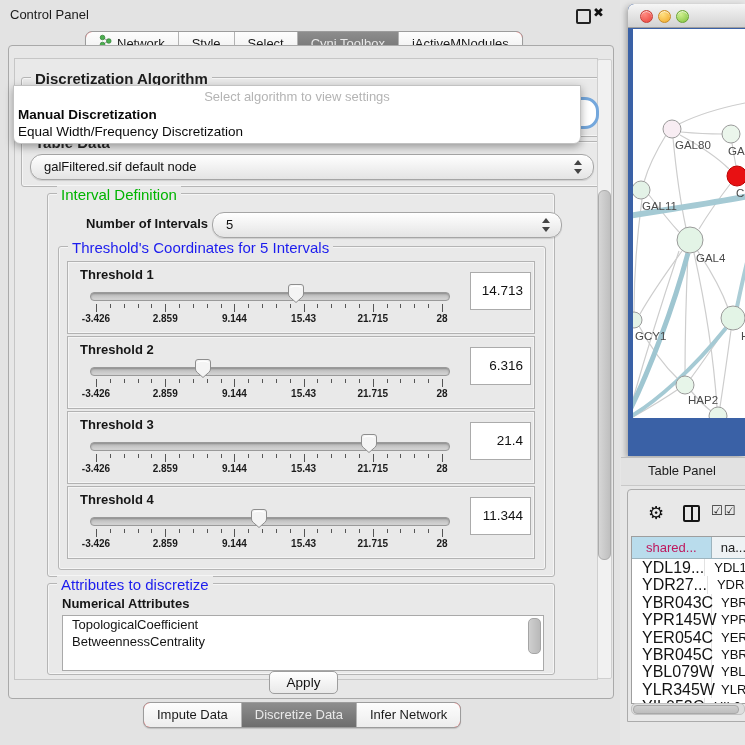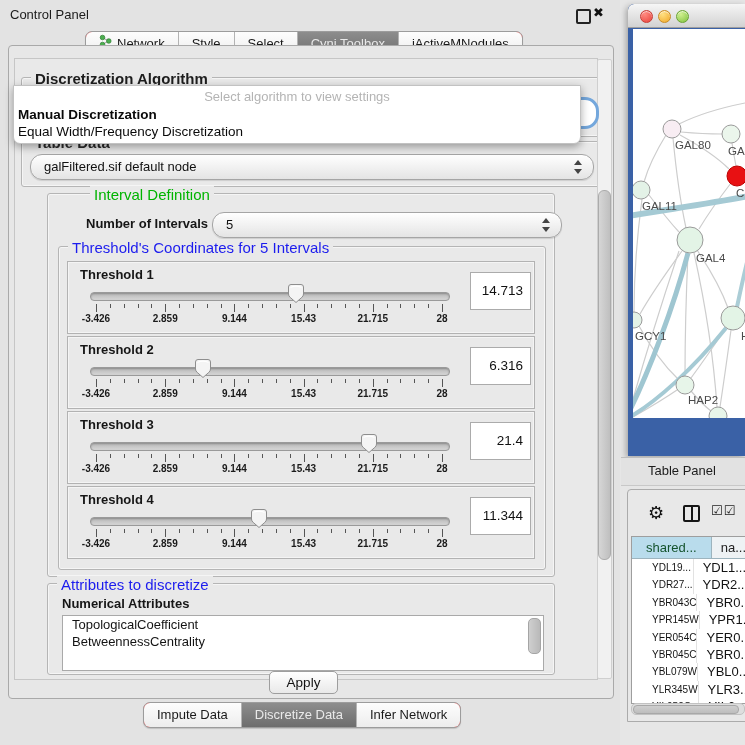--- a/index.html
+++ b/index.html
@@ -25,21 +25,21 @@
   #bottomTabs{left:143px;top:702px;}
   
   .content-outer{left:8px;top:45px;width:604px;height:652px;border:1px solid #a9a9a9;border-radius:4px;background:#e7e7e7;}
   .content-inner{left:14px;top:58px;width:582px;height:620px;border:1px solid #c6c6c6;background:#e9e9e9;}
   .v-scrollbar{left:597px;top:59px;width:13px;height:618px;background:#f1f1f1;border:1px solid #cfcfcf;border-radius:2px;}
   .v-thumb{left:598px;top:190px;width:11px;height:368px;background:linear-gradient(90deg,#d6d6d6,#bfbfbf);border:1px solid #ababab;border-radius:6px;}
   
   .group{border:1px solid #b5b5b5;border-radius:3px;box-shadow:inset 0 0 0 1px rgba(255,255,255,.55);}
   .group-title{position:absolute;top:-8px;left:9px;background:#e9e9e9;padding:0 4px;font-size:15px;}
   .t-black{color:#1e1e1e;font-weight:bold;}
-  .t-green{color:#00b400;margin-left:33px;}
+  .t-green{color:#00b400;}
   .t-blue{color:#1c1cee;}
   .t-dark{color:#2a2a2a;font-weight:bold;}
   
   .combo{background:linear-gradient(#ffffff,#e4e4e4);border:1px solid #a5a5a5;border-radius:12px;
          font-size:13px;color:#111;box-shadow:0 1px 1px rgba(0,0,0,.12);}
   .combo .val{position:absolute;left:13px;top:4px;}
   .spin{position:absolute;right:10px;top:4px;width:9px;height:16px;}
   .spin:before,.spin:after{content:"";position:absolute;left:0;border-left:4.5px solid transparent;border-right:4.5px solid transparent;}
   .spin:before{top:1px;border-bottom:5px solid #444;}
   .spin:after{bottom:1px;border-top:5px solid #444;}
@@ -78,24 +78,24 @@
   .net-canvas{position:absolute;left:5px;top:25px;width:112px;height:389px;background:#ffffff;overflow:hidden;}
   .tp-bar{left:621px;top:457px;width:124px;height:27px;background:#e2e2e2;border-top:1px solid #bebebe;border-bottom:1px solid #c8c8c8;}
   .tp-title{left:648px;top:463px;font-size:13px;color:#1c1c1c;}
   .table-card{left:627px;top:489px;width:118px;height:231px;background:#e8e8e8;border:1px solid #ababab;border-radius:4px 0 0 0;}
   .gear{left:648px;top:502px;font-size:18px;color:#111;}
   .col-icon{left:683px;top:505px;width:13px;height:13px;border:2px solid #151515;border-radius:2px;}
   .col-icon:after{content:"";position:absolute;left:5.5px;top:0;width:2px;height:13px;background:#151515;}
   .checks{left:711px;top:503px;font-size:13px;color:#222;letter-spacing:1px;}
   .gene-table{left:631px;top:536px;width:114px;height:166px;background:#fff;border:1px solid #9e9e9e;overflow:hidden;}
   .gt-header{display:flex;height:21px;border-bottom:1px solid #9db4be;}
-  .gt-h1{width:80px;background:#b9dcec;border-right:1px solid #9db4be;font-size:13px;color:#14532d;text-align:center;line-height:21px;}
+  .gt-h1{width:80px;background:#b9dcec;border-right:1px solid #9db4be;font-size:13px;color:#be185d;text-align:center;line-height:21px;}
   .gt-h2{flex:1;background:#eef2f4;font-size:13px;color:#222;padding-left:9px;line-height:21px;}
   .gt-row{display:flex;height:17.4px;background:#fff;}
-  .gt-c1{width:80px;border-right:1px solid #e2e2e2;font-size:10px;color:#131313;padding-left:20px;line-height:17.4px;box-sizing:border-box;}
+  .gt-c1{width:80px;border-right:1px solid #e2e2e2;font-size:16px;color:#131313;padding-left:10px;line-height:17.4px;box-sizing:border-box;}
   .gt-c2{flex:1;font-size:13px;color:#131313;padding-left:9px;line-height:17.4px;}
   .h-scrollbar{left:631px;top:703px;width:112px;height:10px;background:#dedede;border:1px solid #c2c2c2;border-radius:5px;}
   .h-thumb{position:absolute;left:1px;top:1px;width:104px;height:7px;background:linear-gradient(#cfcfcf,#bdbdbd);border-radius:4px;border:1px solid #a8a8a8;}
   svg text{font-family:"Liberation Sans","DejaVu Sans",sans-serif;}
 </style>
 </head>
 <body>
 
 <div class="abs control-panel">
   <div class="abs cp-titlebar">

